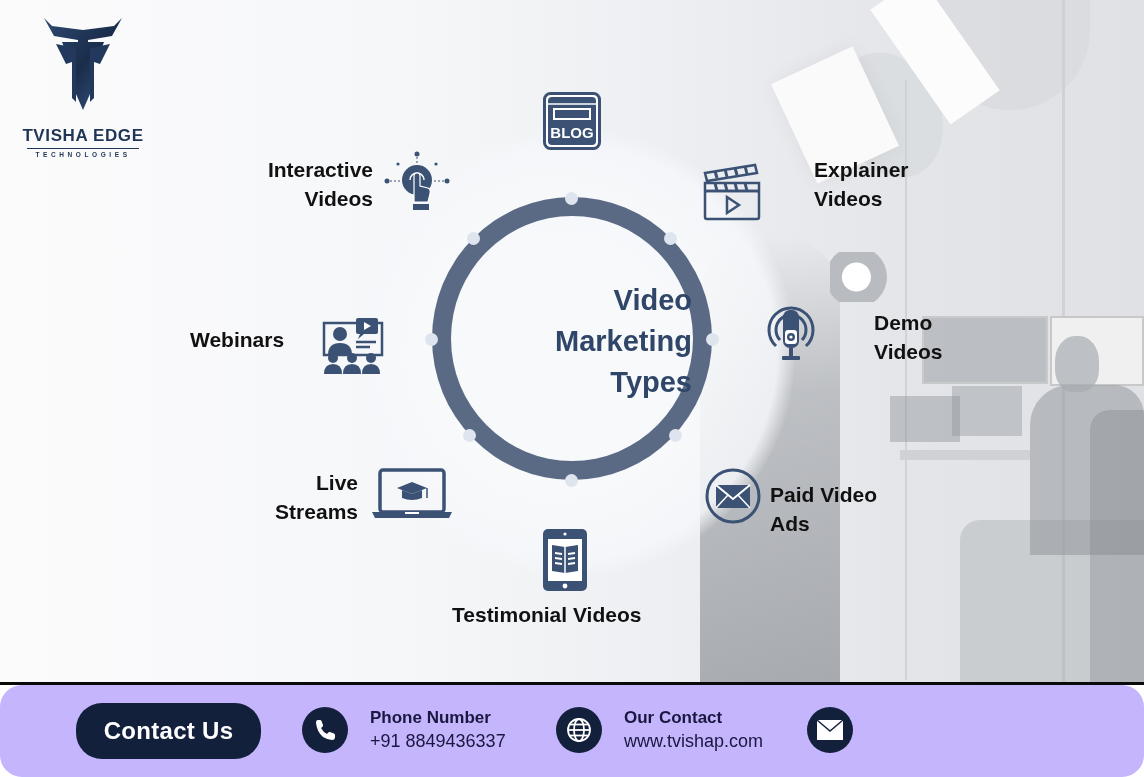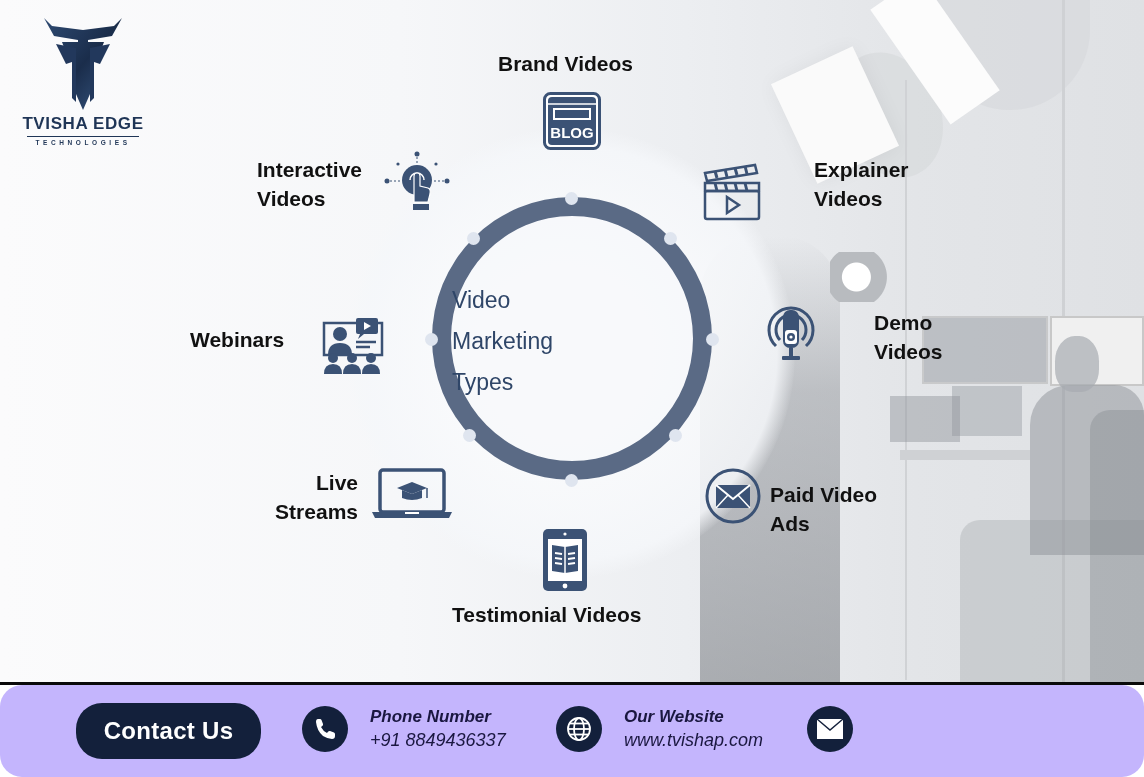--- a/index.html
+++ b/index.html
@@ -27,45 +27,45 @@
   .person-body { left: 1030px; top: 385px; width: 114px; height: 170px; background: #8d9197; border-radius: 40px 30px 0 0; opacity: .5; }
   .person-legs { left: 960px; top: 520px; width: 184px; height: 162px; background: #9ea2a7; border-radius: 20px 0 0 0; opacity: .35; }
   .chair { left: 1090px; top: 410px; width: 54px; height: 272px; background: #7f848a; opacity: .35; border-radius: 20px 0 0 0; }
   .tripod-man { left: 700px; top: 236px; width: 140px; height: 446px; background: linear-gradient(180deg, rgba(120,124,130,.0) 0%, rgba(110,114,120,.35) 35%, rgba(90,94,100,.45) 100%); border-radius: 60px 60px 0 0; }
   .light-ball { left: 830px; top: 252px; width: 66px; height: 50px; background: radial-gradient(circle at 40% 50%, #ffffff 0 14px, #b8bbbf 15px 30px, rgba(0,0,0,0) 31px); }
   .halo { left: 345px; top: 128px; width: 450px; height: 450px; border-radius: 50%; background: radial-gradient(circle, rgba(255,255,255,0.95) 0%, rgba(245,247,250,0.85) 65%, rgba(240,243,247,0.0) 71%); }
 
   
   .logo { position: absolute; left: 10px; top: 14px; width: 146px; height: 136px; text-align: center; }
   .logo svg { display: block; margin: 0 auto; }
-  .logo-name { font-family: "Liberation Sans", sans-serif; font-weight: bold; font-size: 17px; color: #1f3556; letter-spacing: 0.6px; margin-top: 4px; }
+  .logo-name { font-family: "Liberation Sans", sans-serif; font-weight: bold; font-size: 17px; color: #1f3556; letter-spacing: 0.6px; margin-top: 16px; }
   .logo-rule { width: 112px; height: 1px; background: #1f3556; margin: 2px auto 2px; }
   .logo-sub { font-family: "Liberation Sans", sans-serif; font-weight: bold; font-size: 6.5px; color: #1f3556; letter-spacing: 3.6px; }
 
   
   .ring { position: absolute; left: 432px; top: 197px; width: 280px; height: 283px; border-radius: 50%;
           border: 19px solid #5a6a85; background: rgba(247,248,250,0.85); }
   .ring-dot { position: absolute; width: 13px; height: 13px; border-radius: 50%; background: #dfe5ef; }
-  .center-title { position: absolute; left: 452px; top: 280px; width: 240px; text-align: left;
-                  font-family: "Liberation Sans", sans-serif; font-weight: normal; color: #2f4668;
-                  font-size: 23px; line-height: 41px; }
+  .center-title { position: absolute; left: 452px; top: 280px; width: 240px; text-align: right;
+                  font-family: "Liberation Sans", sans-serif; font-weight: bold; color: #2f4668;
+                  font-size: 29px; line-height: 41px; }
 
   
   .item-label { position: absolute; font-family: "Liberation Sans", sans-serif; font-weight: bold;
                 color: #111; font-size: 21px; line-height: 29px; white-space: nowrap; }
   .icon { position: absolute; }
   .icon svg { display: block; }
 
   
   .footer-rule { position: absolute; left: 0; top: 682px; width: 1144px; height: 3px; background: #0a0a0a; }
   .footer { position: absolute; left: 0; top: 685px; width: 1144px; height: 92px; background: #c4b5fd; border-radius: 22px; }
   .contact-btn { position: absolute; left: 76px; top: 18px; width: 185px; height: 56px; border-radius: 26px;
                  background: #13203b; color: #fff; font-family: "Liberation Sans", sans-serif; font-size: 24px;
                  font-weight: bold; display: flex; align-items: center; justify-content: center; letter-spacing: 0.3px; }
-  .contact-item { position: absolute; top: 20px; height: 48px; display: flex; align-items: center; font-style: italic; }
+  .contact-item { position: absolute; top: 20px; height: 48px; display: flex; align-items: flex-end; }
   .contact-circle { width: 46px; height: 46px; border-radius: 50%; background: #13203b; display: flex; align-items: center; justify-content: center; flex-shrink: 0; }
   .contact-text { margin-left: 22px; font-family: "Liberation Sans", sans-serif; color: #1a1740; }
   .contact-title { font-size: 17px; font-weight: bold; line-height: 22px; }
   .contact-value { font-size: 18px; line-height: 24px; }
 </style>
 </head>
 <body>
 
 <div class="canvas">
 
@@ -115,23 +115,20 @@
   <div class="ring-dot" style="left:463px;top:429px"></div>
   <div class="ring-dot" style="left:425px;top:333px"></div>
   <div class="ring-dot" style="left:467px;top:232px"></div>
 
   <div class="center-title">
     <div>Video</div>
     <div>Marketing</div>
     <div>Types</div>
   </div>
 
-  <div class="item-label" style="left:498px;top:49px">
-    <div>Brand Videos</div>
-  </div>
   <div class="icon" style="left:543px;top:92px">
     <svg width="58" height="58" viewBox="0 0 58 58">
       <rect x="1.5" y="1.5" width="55" height="55" rx="6" fill="#ffffff" stroke="#3b5275" stroke-width="3"></rect>
       <rect x="5" y="5" width="48" height="48" rx="4" fill="#3b5275"></rect>
       <line x1="5" y1="12" x2="53" y2="12" stroke="#fff" stroke-width="1.5"></line>
       <rect x="11" y="17" width="36" height="10" fill="none" stroke="#fff" stroke-width="2"></rect>
       <text x="29" y="46" font-family="Liberation Sans, sans-serif" font-weight="bold" font-size="15" fill="#fff" text-anchor="middle">BLOG</text>
     </svg>
   </div>
 
@@ -244,21 +241,21 @@
       <path d="M10 38 Q10 26 22 26 Q34 26 34 38 Z" fill="#3b5275"></path>
       <circle cx="15" cy="41" r="5" fill="#3b5275"></circle>
         <path d="M6 57 Q6 47 15 47 Q24 47 24 57 Z" fill="#3b5275"></path>
       <circle cx="34" cy="41" r="5" fill="#3b5275"></circle>
         <path d="M25 57 Q25 47 34 47 Q43 47 43 57 Z" fill="#3b5275"></path>
       <circle cx="53" cy="41" r="5" fill="#3b5275"></circle>
         <path d="M44 57 Q44 47 53 47 Q62 47 62 57 Z" fill="#3b5275"></path>
     </svg>
   </div>
 
-  <div class="item-label" style="left:257px;top:155px;text-align:left;width:116px">
+  <div class="item-label" style="left:257px;top:155px;text-align:right;width:116px">
     <div>Interactive</div>
     <div>Videos</div>
   </div>
   <div class="icon" style="left:384px;top:150px">
     <svg width="66" height="64" viewBox="0 0 66 64">
       <g fill="#3b5275">
         <circle cx="33" cy="4" r="2.5"></circle>
           <circle cx="3" cy="31" r="2.5"></circle>
           <circle cx="63" cy="31" r="2.5"></circle>
         <circle cx="14" cy="14" r="1.6"></circle>
@@ -299,21 +296,21 @@
         <g fill="none" stroke="#fff" stroke-width="1.8">
           <circle cx="14" cy="14" r="11"></circle>
           <ellipse cx="14" cy="14" rx="5" ry="11"></ellipse>
           <line x1="3" y1="14" x2="25" y2="14"></line>
           <line x1="5" y1="8.5" x2="23" y2="8.5"></line>
           <line x1="5" y1="19.5" x2="23" y2="19.5"></line>
         </g>
       </svg>
     </div>
     <div class="contact-text">
-      <div class="contact-title">Our Website</div>
+      <div class="contact-title">Our Contact</div>
       <div class="contact-value">www.tvishap.com</div>
     </div>
   </div>
 
   <div class="contact-item" style="left:807px">
     <div class="contact-circle">
       <svg width="28" height="22" viewBox="0 0 28 22">
         <rect x="1" y="1" width="26" height="20" fill="#fff"></rect>
         <path d="M1 1 L14 12 L27 1" fill="none" stroke="#13203b" stroke-width="1.4"></path>
       </svg>

